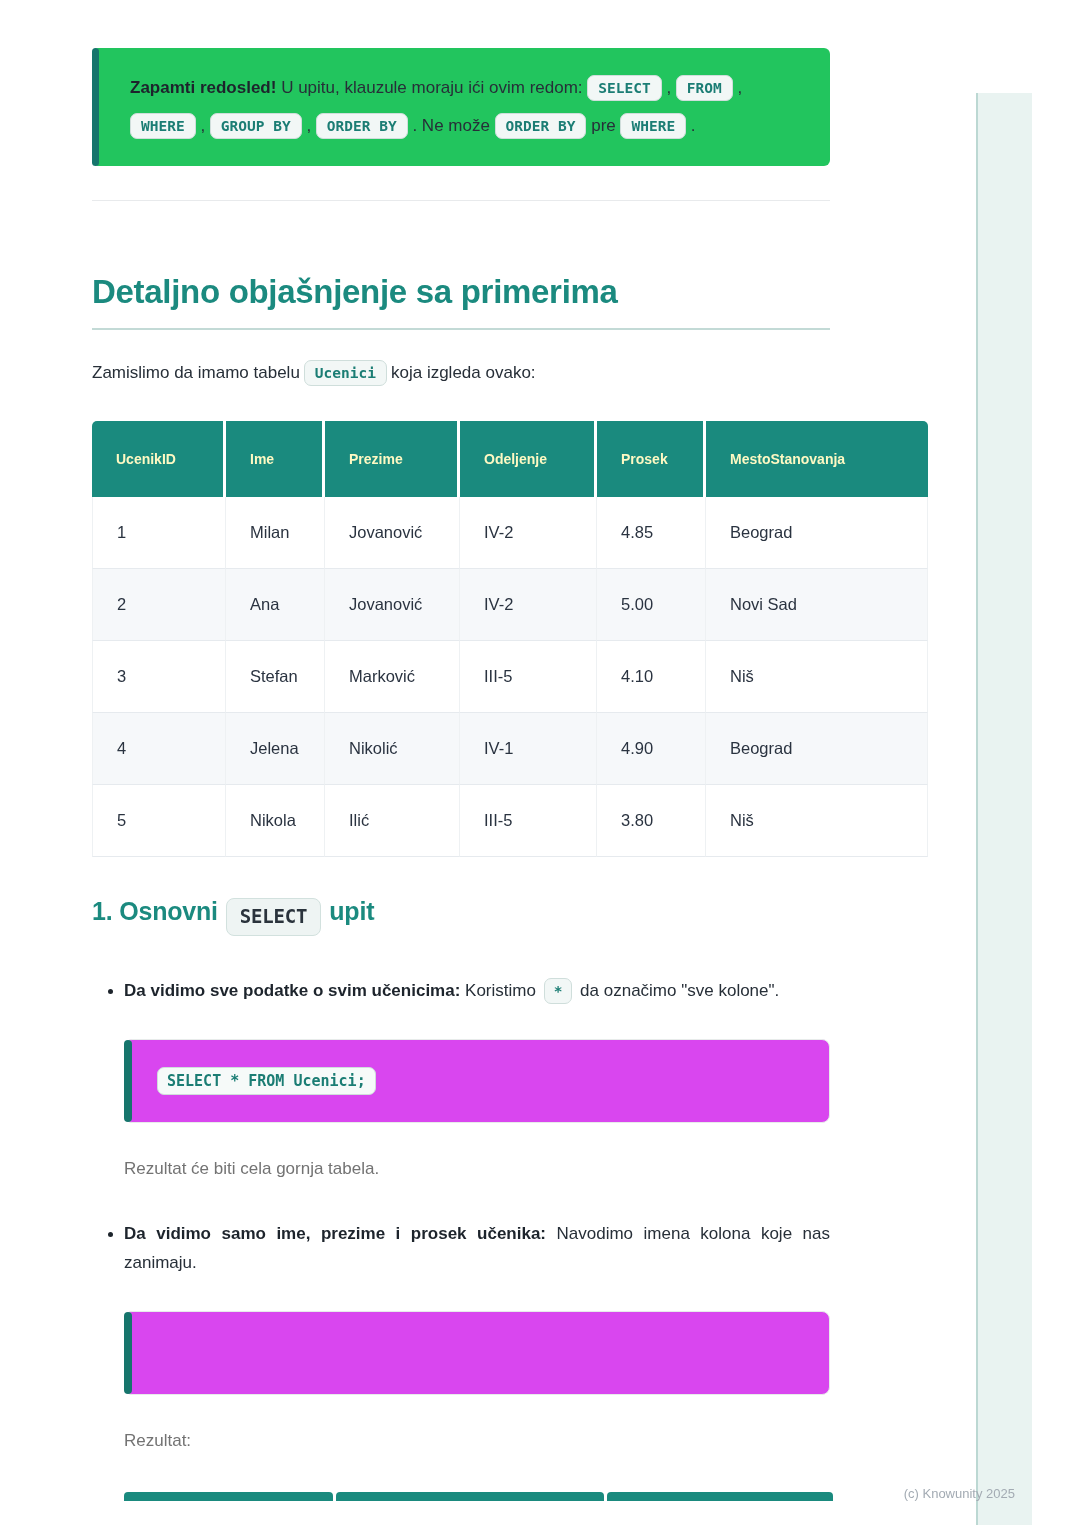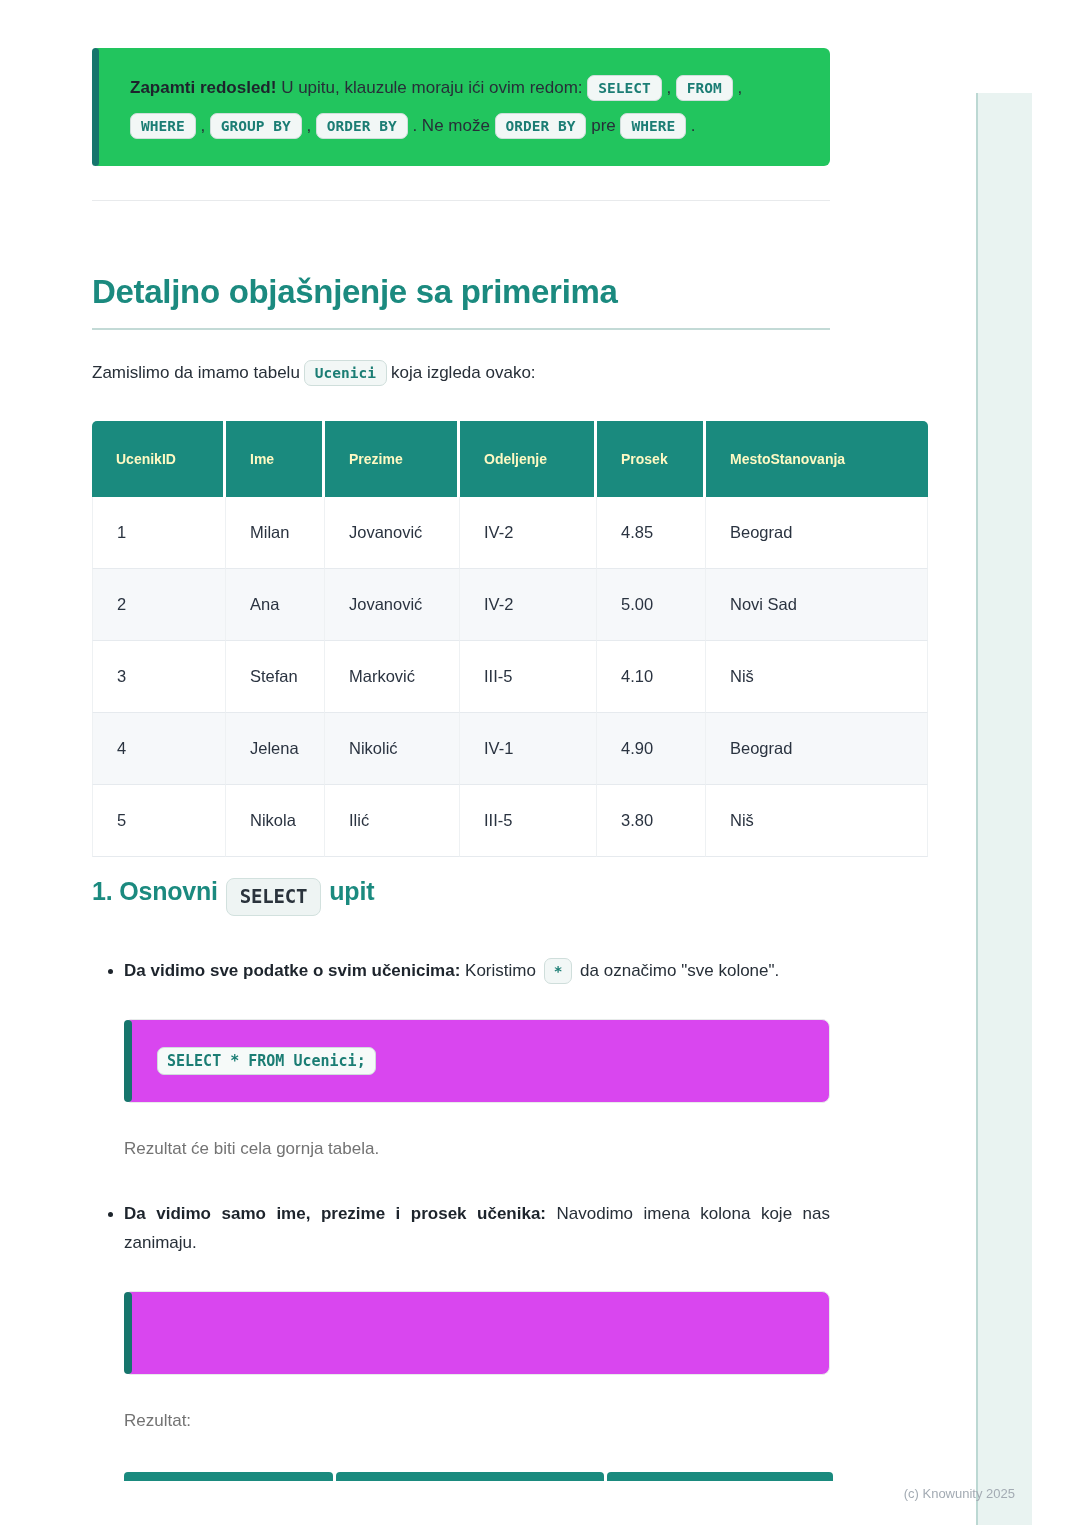--- a/index.html
+++ b/index.html
@@ -38,21 +38,21 @@
   table.students { margin-top:35px; width:836px; border-collapse:separate; border-spacing:0; }
   table.students th { background:#1a8a7e; color:#fef9c3; text-align:left; font-size:14px;
        font-weight:600; padding:0 24px; height:76px; border-right:3px solid #ffffff; }
   table.students th:first-child { border-top-left-radius:5px; }
   table.students th:last-child  { border-right:none; border-top-right-radius:5px; }
   table.students td { height:72px; padding:0 24px; font-size:16.5px; color:#2a3340;
        border-bottom:1px solid #e6eaee; border-right:1px solid #eef1f3; background:#fff; }
   table.students td:first-child { border-left:1px solid #eef1f3; }
   table.students tr.alt td { background:#f6f8fa; }
 
-  h2 { margin-top:20px; font-size:25px; font-weight:700; color:#1b8a7f; letter-spacing:-0.2px; }
+  h2 { margin-top:40px; font-size:25px; font-weight:700; color:#1b8a7f; letter-spacing:-0.2px; }
   h2 .chip.chip-dark { font-size:19px; color:#2a333c; background:#eef4f3; border:1px solid #d2e1de;
        border-radius:8px; padding:6px 13px; margin:0 8px; vertical-align:-3px; }
 
   ul.points { margin-top:28px; width:738px; padding-left:32px; list-style:disc; }
   ul.points li { margin-bottom:30px; color:#1d242c;margin-top:40px; }
   ul.points li::marker { color:#1d242c; font-size:15px; }
   .li-text { font-size:17px; line-height:29px; text-align:justify; color:#272f38; }
   .li-text strong { font-weight:700; color:#1d242c; }
   .li-text .chip { padding:3px 9px; margin:0 3px; }
 

